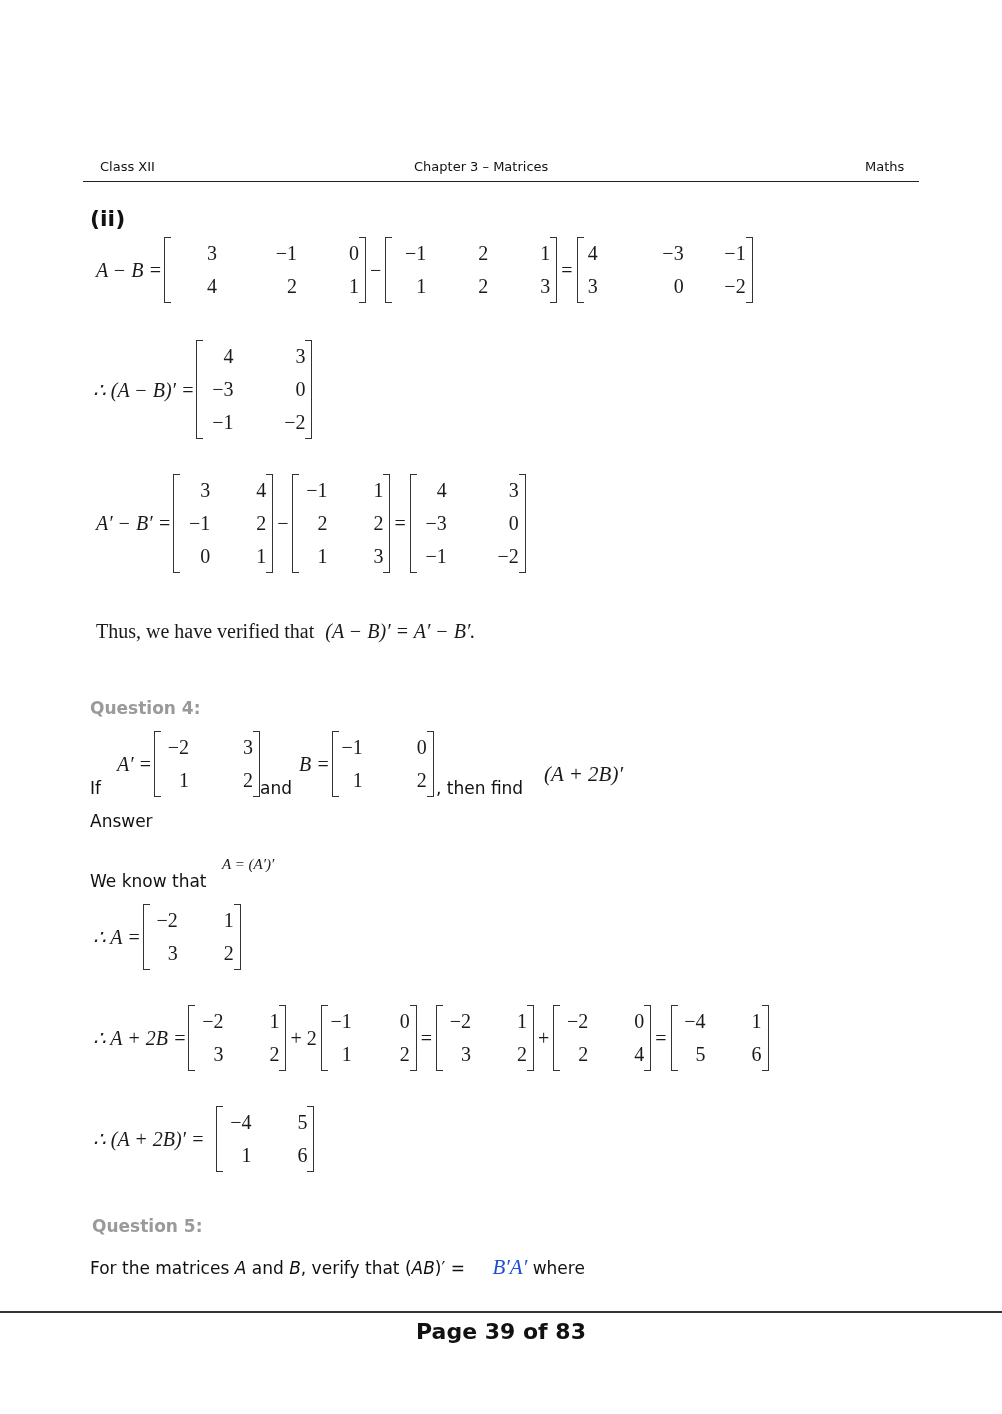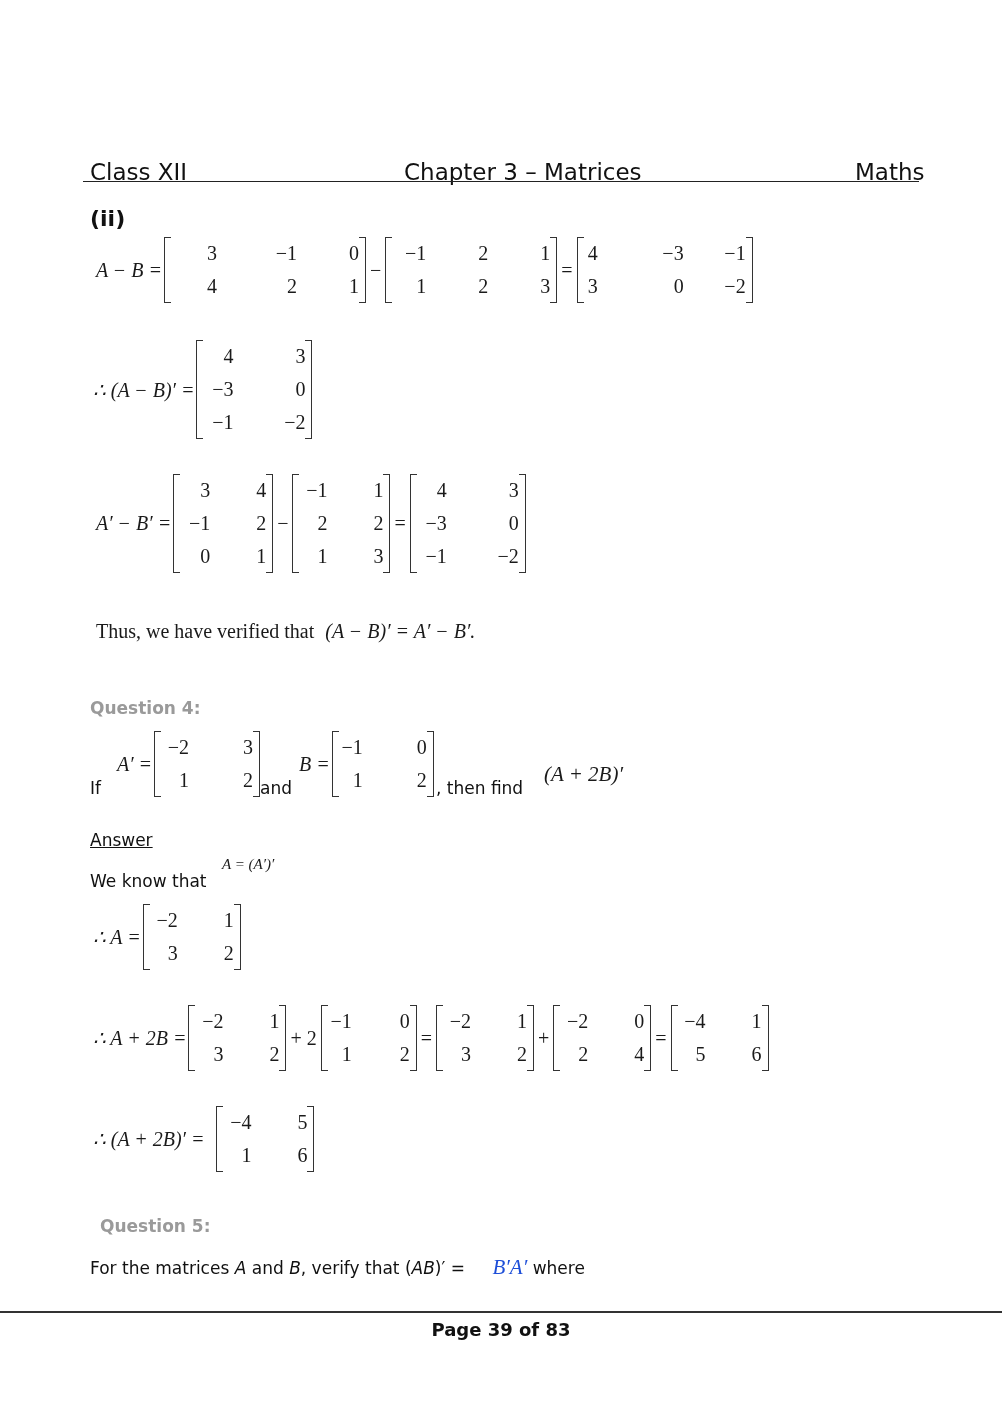--- a/index.html
+++ b/index.html
@@ -1,36 +1,36 @@
 <!DOCTYPE html>
 <html><head>
 <meta charset="utf-8">
 <style>
   html, body { margin:0; padding:0; background:#ffffff; }
   body { width:1002px; height:1414px; position:relative; overflow:hidden;
          font-family:"DejaVu Sans", sans-serif; color:#111; }
   .abs { position:absolute; }
-  .hdr { font-size:23px; top:159px; }
+  .hdr { font-size:13px; top:159px;margin-left:10px; }
   .hdr-rule { left:83px; top:181px; width:836px; height:0; border-top:1.5px solid #222; }
   .sans { font-family:"DejaVu Sans", sans-serif; font-size:17px; }
   .bold { font-weight:bold; }
   .qhead { font-family:"DejaVu Sans", sans-serif; font-weight:bold; font-size:17px; color:#9a9a9a; }
   .serif { font-family:"Liberation Serif", serif; color:#1a1a1a; }
   .ital { font-style:italic; }
   .eq { display:flex; align-items:center; font-family:"Liberation Serif", serif; font-size:20px; color:#1a1a1a; }
   .eq .lbl { white-space:nowrap; }
   .eq .op { margin:0 2px; }
   .mat { position:relative; display:inline-grid; padding:0 7px; margin:0 2px; }
   .mat::before, .mat::after { content:""; position:absolute; top:0; bottom:0; width:6px;
        border-top:1.5px solid #333; border-bottom:1.5px solid #333; }
   .mat::before { left:0; border-left:1.5px solid #333; }
   .mat::after { right:0; border-right:1.5px solid #333; }
   .mat span { text-align:right; line-height:33px; font-size:20px; }
   .footer-rule { left:0; top:1311px; width:1002px; height:0; border-top:2px solid #333; }
-  .footer { top:1319px; left:0; width:1002px; text-align:center; font-weight:bold; font-size:18px; }
+  .footer { top:1319px; left:0; width:1002px; text-align:center; font-weight:bold; font-size:22px; }
 </style>
 </head>
 <body>
 
 <div class="abs hdr" style="left:90px;">Class XII</div>
 <div class="abs hdr" style="left:404px;">Chapter 3 – Matrices</div>
 <div class="abs hdr" style="left:855px;">Maths</div>
 <div class="abs hdr-rule"></div>
 
 <div class="abs sans bold" style="left:90px; top:206px; font-size:22px;">(ii)</div>
@@ -130,21 +130,21 @@
   <div class="mat" style="grid-template-columns: 24px 64px;">
       <span>−1</span>
       <span>0</span>
       <span>1</span>
       <span>2</span>
     </div>
 </div>
 <div class="abs sans" style="left:436px; top:778px;">, then find</div>
 <div class="abs serif ital" style="left:544px; top:762px; font-size:21px;">(A + 2B)′</div>
 
-<div class="abs sans" style="left:90px; top:830px;text-decoration:underline;">Answer</div>
+<div class="abs sans" style="left:90px; top:811px;">Answer</div>
 
 <div class="abs sans" style="left:90px; top:871px;">We know that</div>
 <div class="abs serif ital" style="left:222px; top:856px; font-size:15px;">A = (A′)′</div>
 
 <div class="abs eq" style="left:93px; top:904px;">
   <span class="lbl ital">∴ A =</span>
   <div class="mat" style="grid-template-columns: 28px 56px;">
       <span>−2</span>
       <span>1</span>
       <span>3</span>
@@ -193,17 +193,17 @@
 <div class="abs eq" style="left:93px; top:1106px;gap:10px;">
   <span class="lbl ital">∴ (A + 2B)′ =</span>
   <div class="mat" style="grid-template-columns: 28px 56px;">
       <span>−4</span>
       <span>5</span>
       <span>1</span>
       <span>6</span>
     </div>
 </div>
 
-<div class="abs qhead" style="left:100px; top:1216px;">Question 5:</div>
+<div class="abs qhead" style="left:92px; top:1216px;">Question 5:</div>
 <div class="abs sans" style="left:90px; top:1255px; white-space:pre;"><span>For the matrices </span><i>A</i><span> and </span><i>B</i><span>, verify that (</span><i>AB</i><span>)′ = </span><span class="serif ital" style="font-size:21px; color:#1d4ed8; margin-left:22px;">B′A′</span><span> where</span></div>
 
 <div class="abs footer-rule"></div>
 <div class="abs footer sans">Page 39 of 83</div>
 
 </body></html>

